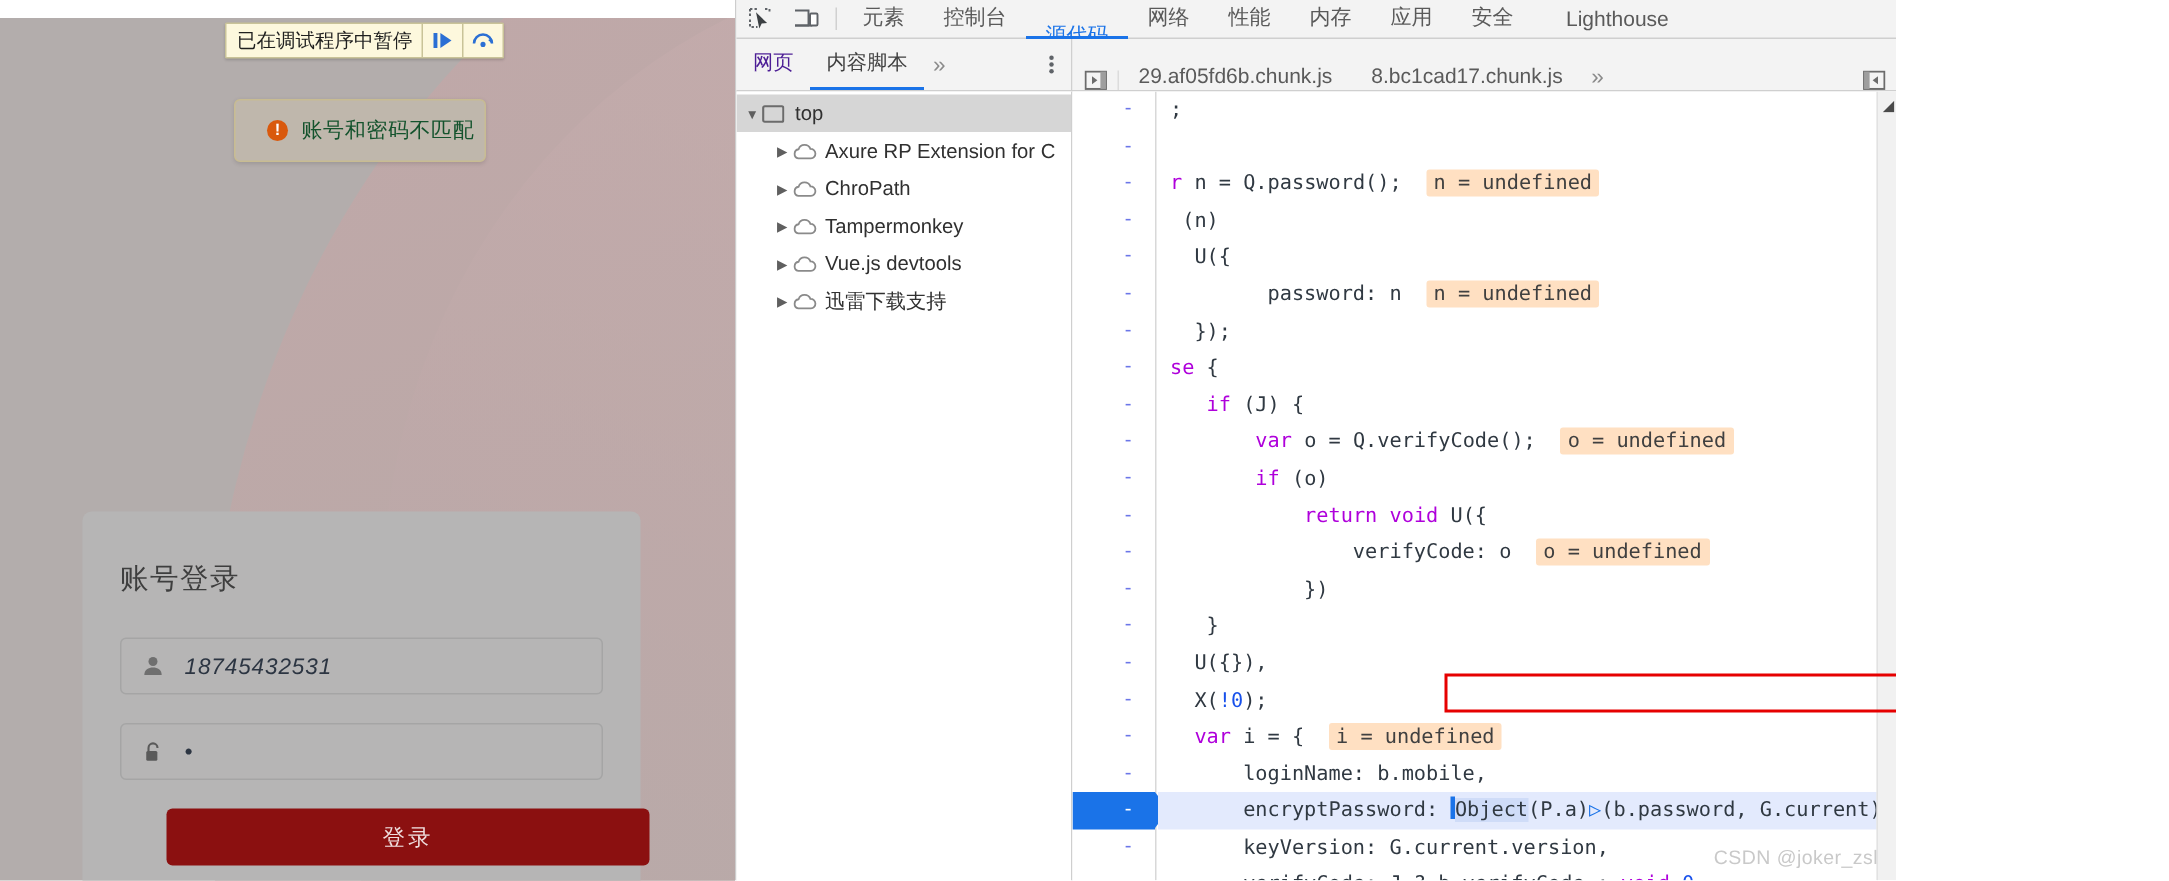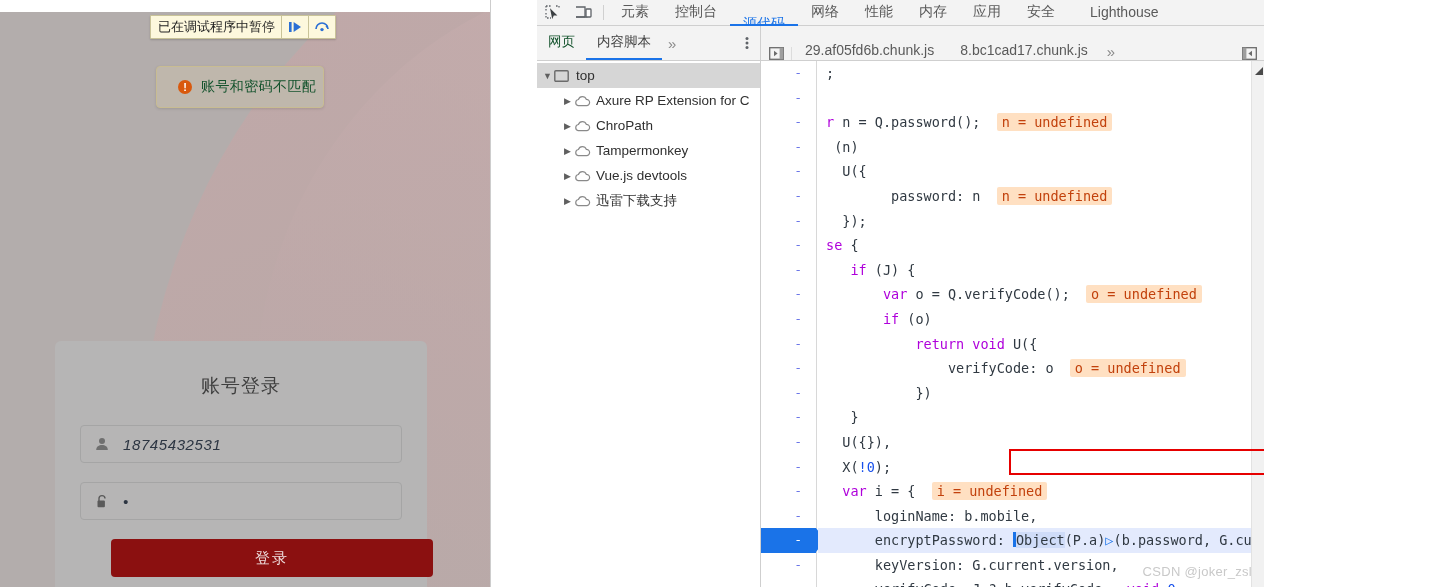--- a/index.html
+++ b/index.html
@@ -69,21 +69,21 @@
   .toast .msg{font-size:14px;color:#14532d;letter-spacing:.4px;}
 
   
   .login-card{
     position:absolute;left:55px;top:329px;width:372px;height:258px;
     background:#b6b5b5;border-radius:6px 6px 0 0;
     box-sizing:border-box;padding:26px 25px 0 25px;
     z-index:20;
   }
   .login-title{
-    text-align:center;font-size:19px;color:#3e3e3e;
+    text-align:left;font-size:19px;color:#3e3e3e;
     letter-spacing:1px;margin:6px 0 26px 0;
   }
   .field{
     height:38px;border:1px solid #a5a5a5;border-radius:4px;
     display:flex;align-items:center;padding:0 0 0 14px;
     margin-bottom:19px;background:transparent;box-sizing:border-box;
   }
   .field .fico{width:18px;flex:none;display:flex;align-items:center;}
   .field .fval{
     margin-left:10px;font-size:15px;color:#2c3542;
@@ -98,21 +98,20 @@
     font-family:"Liberation Sans", sans-serif;
     margin-left:31px;
   }
 
   
   #devtools{
     position:absolute;left:490px;top:0;width:774px;height:587px;
     background:#fff;border-left:1px solid #cdcdcd;
     box-sizing:border-box;
     font-family:"Liberation Sans", sans-serif;
-    padding-left:46px;
   }
 
   
   .dt-toolbar{
     height:26px;background:#f3f3f3;border-bottom:1px solid #cfcfcf;
     display:flex;align-items:stretch;box-sizing:border-box;
   }
   .dt-toolbar .tb-icon{
     width:31px;display:flex;align-items:center;justify-content:center;
     cursor:pointer;
@@ -135,21 +134,21 @@
     border-bottom:1px solid #cfcfcf;box-sizing:border-box;
     background:#f3f3f3;
   }
   .nav-pane-head{
     width:224px;display:flex;align-items:stretch;flex:none;
     border-right:1px solid #cfcfcf;box-sizing:border-box;
     background:#f3f3f3;
   }
   .nav-tab{
     padding:0 11px;display:flex;align-items:center;font-size:13.5px;
-    color:#14532d;cursor:pointer;border-bottom:2px solid transparent;
+    color:#4c1d95;cursor:pointer;border-bottom:2px solid transparent;
     white-space:nowrap;
   }
   .nav-tab.active{color:#404040;border-bottom:2px solid #1a73e8;}
   .chev-more{
     display:flex;align-items:center;padding:0 6px;color:#8a8a8a;
     font-size:15px;cursor:pointer;
   }
   .kebab{
     margin-left:auto;width:26px;display:flex;align-items:center;
     justify-content:center;cursor:pointer;color:#5f5f5f;
@@ -228,21 +227,21 @@
   }
   .cline{
     height:24.6px;line-height:24.6px;white-space:pre;
     font-family:"DejaVu Sans Mono", monospace;font-size:13.5px;
     color:#303942;box-sizing:border-box;padding-left:8px;
   }
   .cline.hl{background:#e3eafd;}
   .tok-kw{color:#af00db;}
   .tok-num{color:#1750eb;}
   .inline-val{
-    background:#ffe0c2;color:#c2410c;padding:1px 5px;border-radius:2px;
+    background:#ffe0c2;color:#404040;padding:1px 5px;border-radius:2px;
   }
   .sel-box{
     background:#cfdcf8;
   }
   .sel-caret{
     display:inline-block;width:3px;height:15px;background:#1a73e8;
     vertical-align:-2px;
   }
   .brkt{color:#1a73e8;}
   .red-outline{

